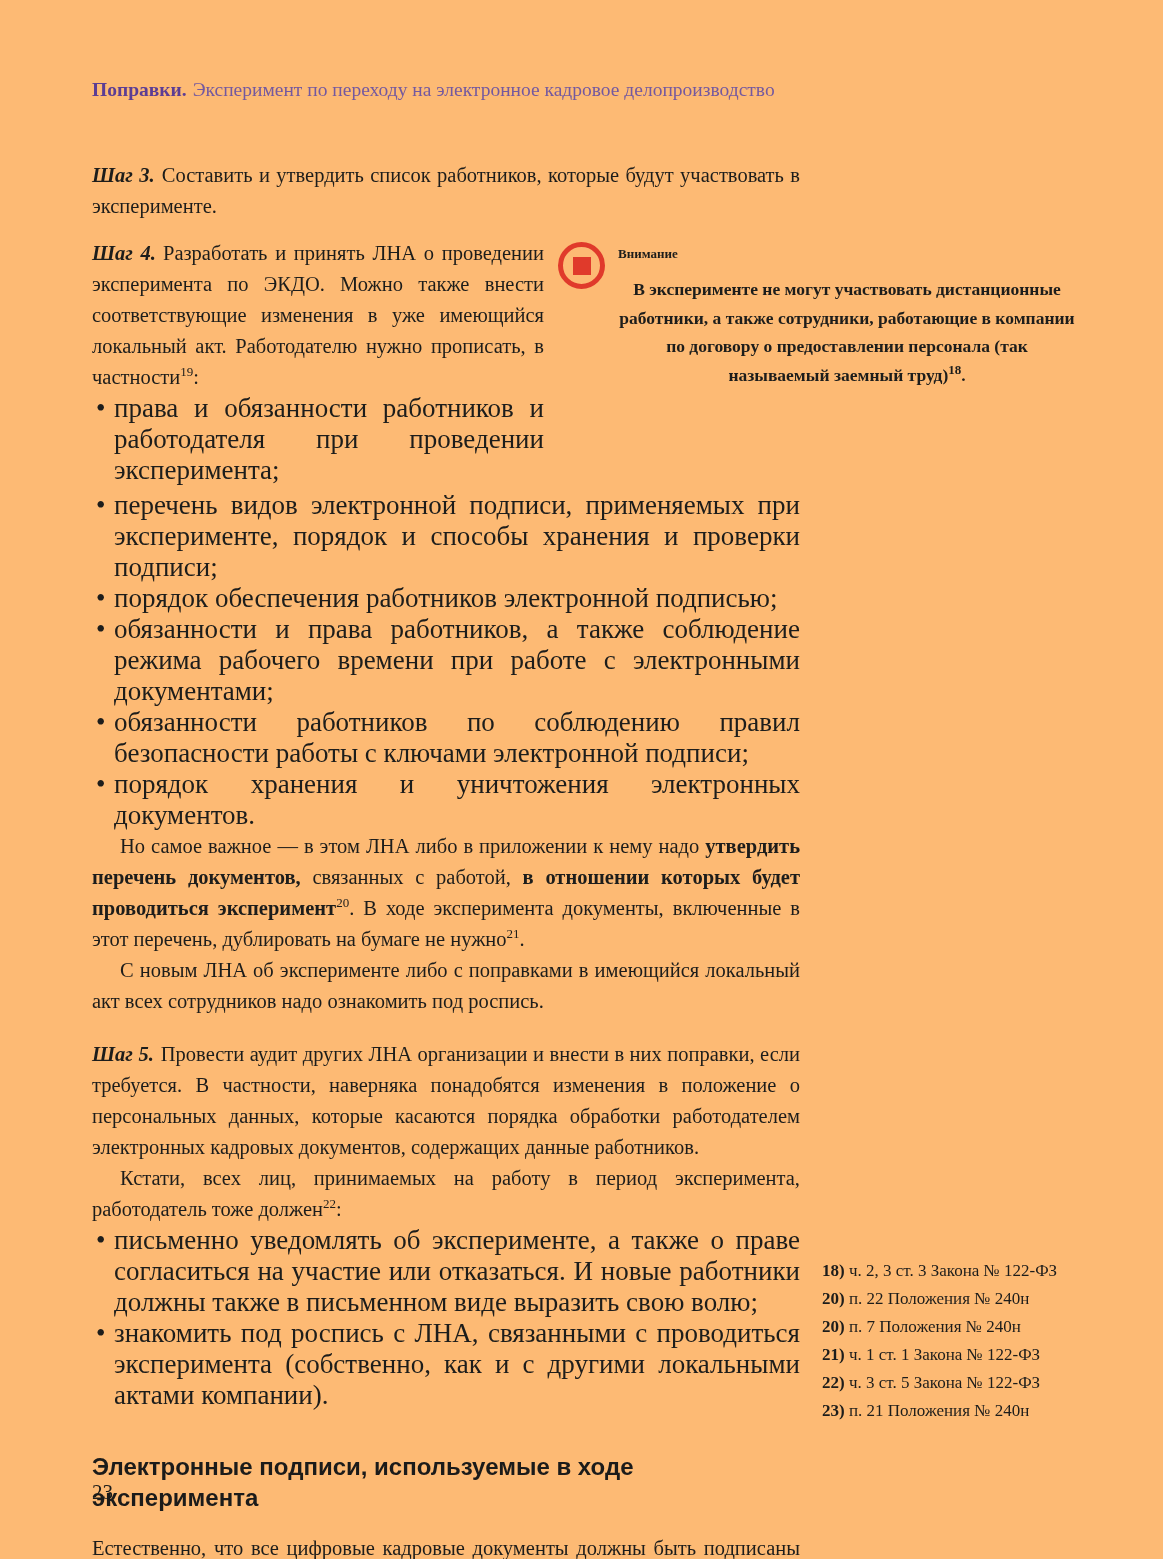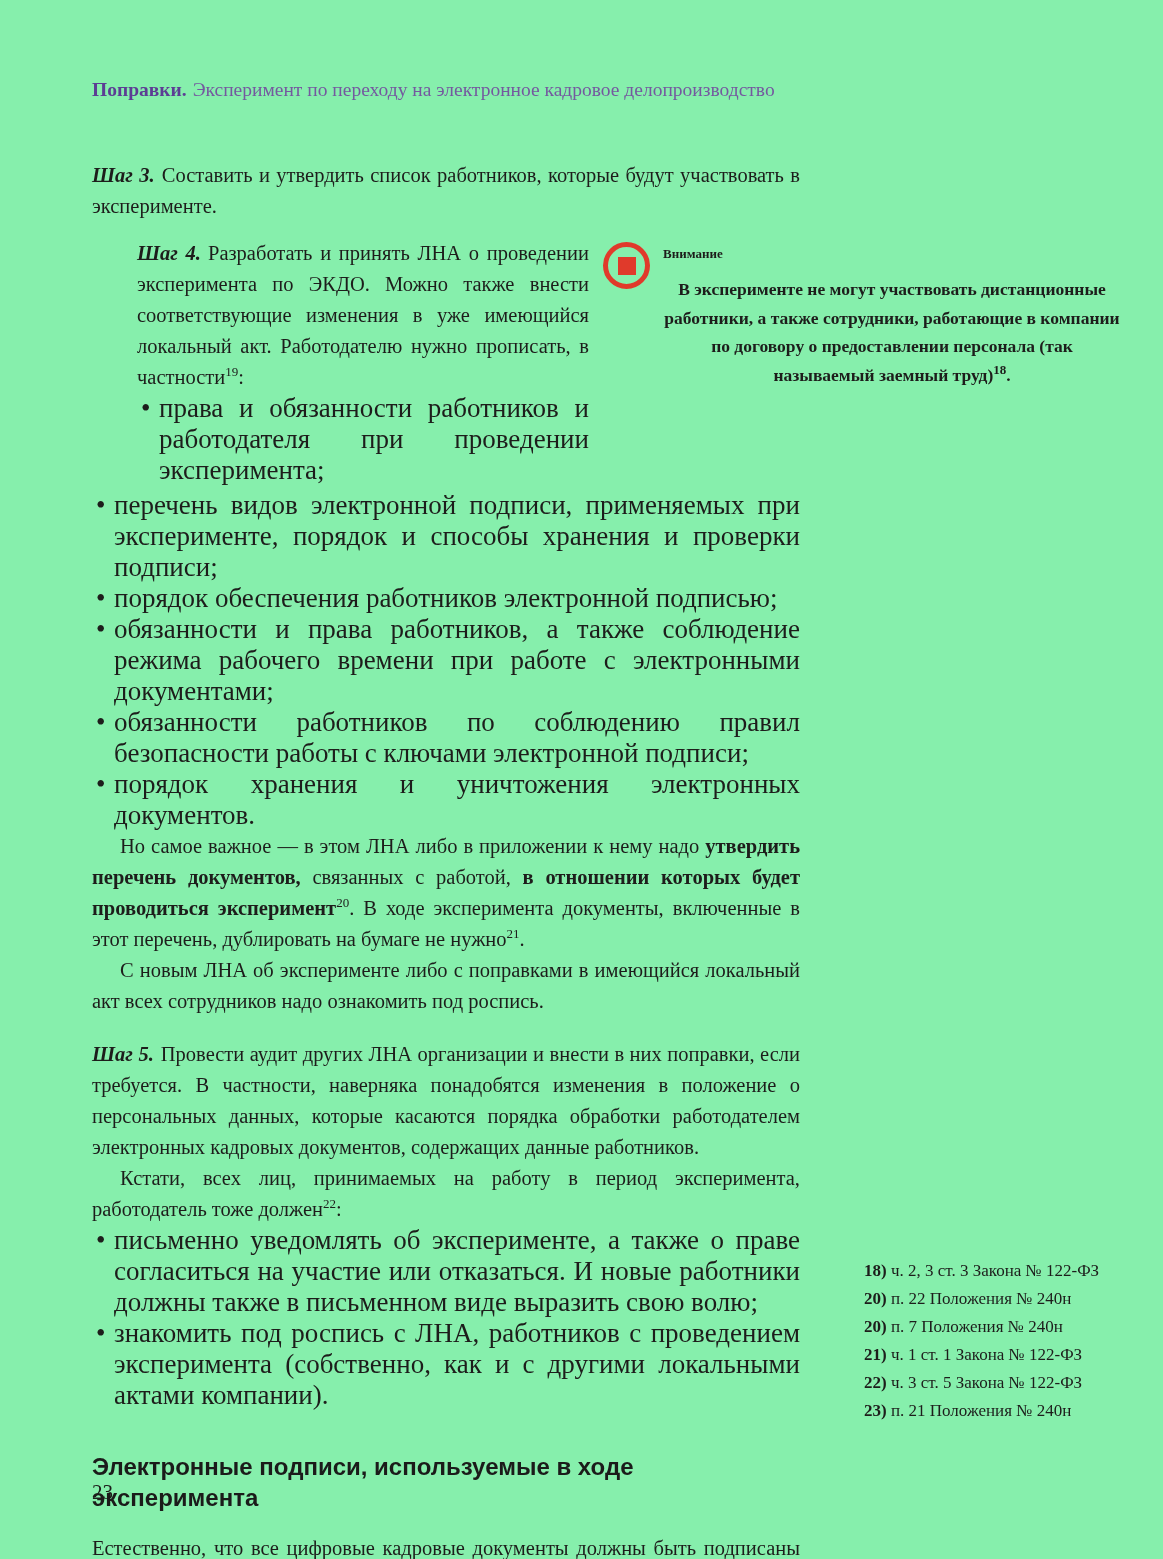--- a/index.html
+++ b/index.html
@@ -1,19 +1,19 @@
 <!DOCTYPE html>
 <html lang="ru"><head>
 <meta charset="utf-8">
 <style>
   html,body{margin:0;padding:0;background:#ffffff;}
   .page{
     position:relative;
     width:1163px;height:1559px;
-    background:#86efac;
+    background:#fdba74;
     overflow:hidden;
     font-family:"Liberation Serif","DejaVu Serif",serif;
     color:#1d1d1b;
   }
   .abs{position:absolute;}
 
   
   .runhead{
     left:92px;top:78px;width:1000px;
     font-size:19.5px;line-height:24px;
@@ -27,21 +27,21 @@
   }
   .body-text{
     font-size:20.5px;line-height:31px;
     text-align:justify;
     margin:0;
   }
   .step-label{font-weight:bold;font-style:italic;margin-right:7px;}
   .step3{margin-bottom:16px;}
 
   
-  .row4{display:flex;width:998px;margin-bottom:4px;margin-left:45px;}
+  .row4{display:flex;width:998px;margin-bottom:4px;}
   .col-narrow{width:452px;flex:none;}
   .attention{margin-left:14px;width:532px;flex:none;display:flex;align-items:flex-start;padding-top:4px;}
   .att-icon{
     width:47px;height:47px;flex:none;
     border:5px solid #e03a2b;border-radius:50%;
     box-sizing:border-box;position:relative;
   }
   .att-square{
     position:absolute;left:50%;top:50%;
     transform:translate(-50%,-50%);
@@ -76,21 +76,21 @@
     color:#1b1b1a;
   }
   .sec2-para{margin:0;}
 
   
   .footnotes{
     left:822px;top:1258px;width:286px;
     font-size:17px;line-height:26px;
     text-align:left;
   }
-  .fn{margin-bottom:2px;margin-left:42px;}
+  .fn{margin-bottom:2px;}
   .fn b{font-weight:bold;}
 
   .pagenum{
     left:92px;top:1480px;
     font-size:21px;line-height:24px;
   }
 </style>
 </head>
 <body>
 
@@ -141,21 +141,21 @@
     <p class="body-text ind">С новым ЛНА об эксперименте либо с поправками в имеющийся локальный акт всех сотрудников надо ознакомить под роспись.</p>
 
     <p class="body-text step5">
       <span class="step-label">Шаг 5.</span><span>Провести аудит других ЛНА организации и внести в них поправки, если требуется. В частности, наверняка понадобятся изменения в положение о персональных данных, которые касаются порядка обработки работодателем электронных кадровых документов, содержащих данные работников.</span>
     </p>
     <p class="body-text ind">
       <span>Кстати, всех лиц, принимаемых на работу в период эксперимента, работодатель тоже должен</span><sup>22</sup><span>:</span>
     </p>
     <div>
       <div class="bullet">письменно уведомлять об эксперименте, а также о праве согласиться на участие или отказаться. И новые работники должны также в письменном виде выразить свою волю;</div>
-      <div class="bullet">знакомить под роспись с ЛНА, работников с проведением эксперимента (собственно, как и с другими локальными актами компании).</div>
+      <div class="bullet">знакомить под роспись с ЛНА, связанными с проводиться эксперимента (собственно, как и с другими локальными актами компании).</div>
     </div>
 
     <h2 class="sec2-head">Электронные подписи, используемые в ходе эксперимента</h2>
     <p class="body-text sec2-para">
       <span>Естественно, что все цифровые кадровые документы должны быть подписаны электронными подписями. Вид ЭП зависит, во-первых, от подписываемого документа, а во-вторых, от информационной системы, которую выберет для эксперимента работодатель</span><sup>23</sup><span>.</span>
     </p>
   </div>
 
   <div class="abs footnotes">
     <div class="fn"><b>18)</b><span> ч. 2, 3 ст. 3 Закона № 122-ФЗ</span></div>

